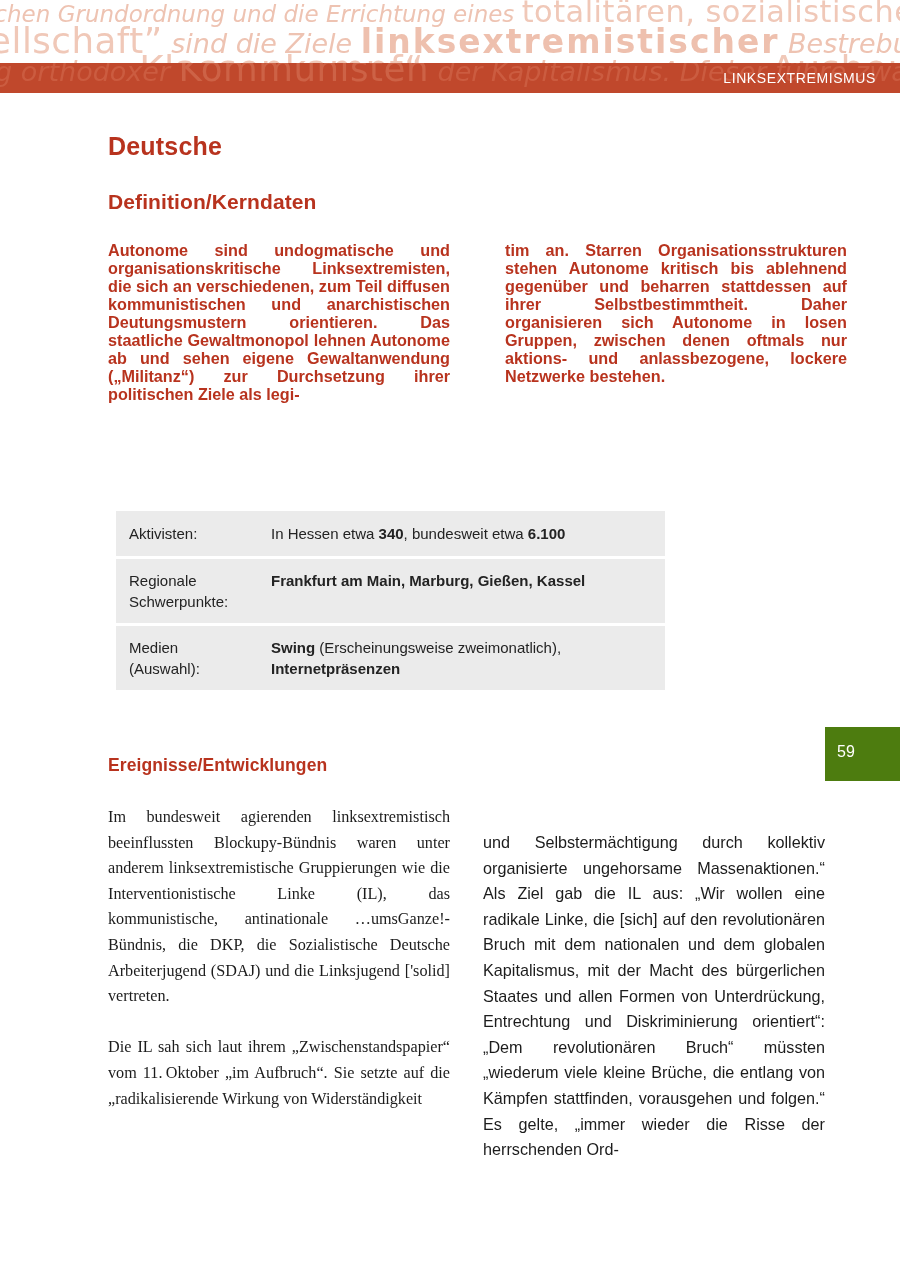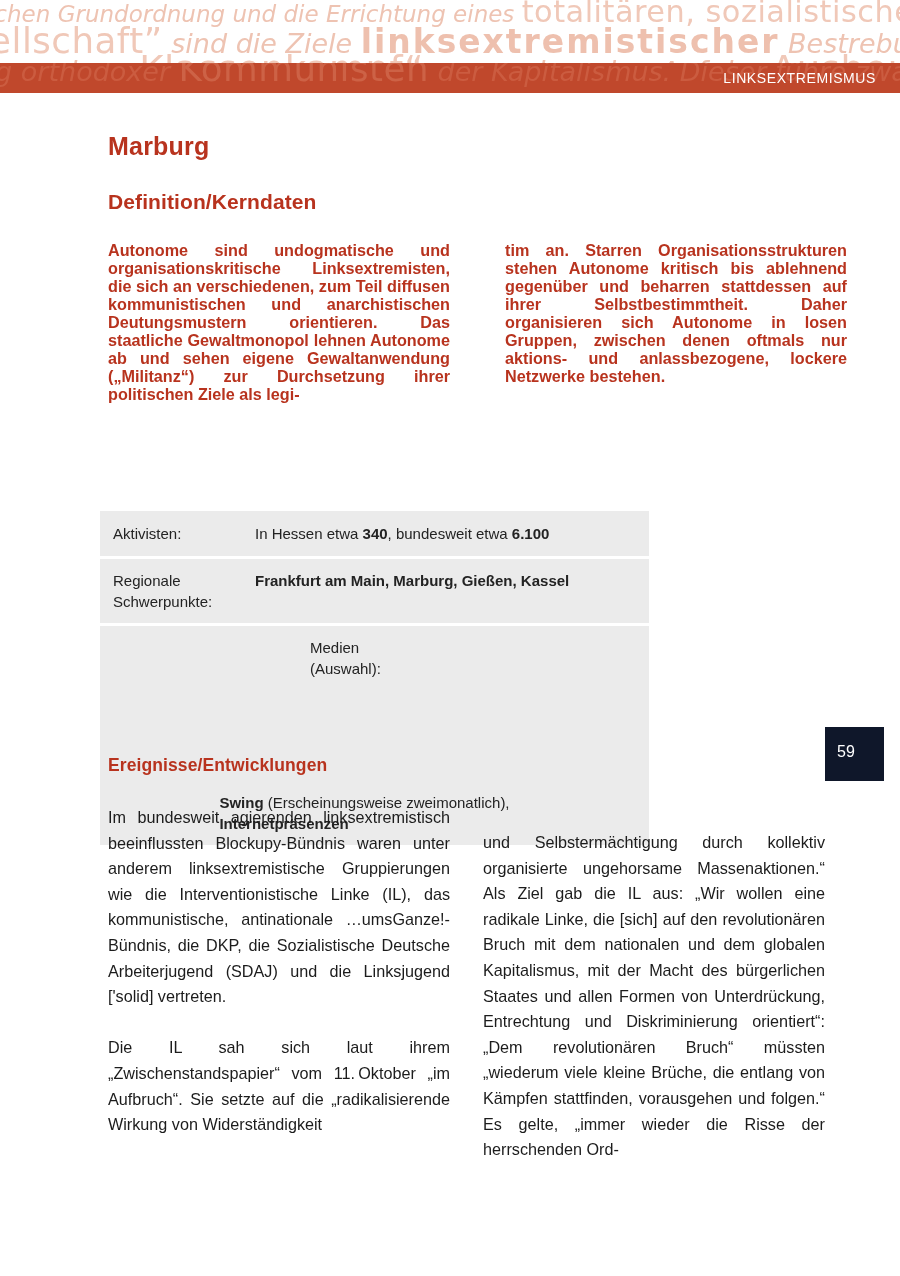--- a/index.html
+++ b/index.html
@@ -136,31 +136,31 @@
     text-align: justify;
     text-justify: inter-word;
     font-family: "Liberation Sans", sans-serif;
   }
   .def-col.left  { left: 108px; }
   .def-col.right { left: 473px; margin-left: 32px; }
 
   
   .data-table {
     position: absolute;
-    left: 100px;
+    left: 116px;
     top: 418px;
     width: 549px;
   }
   .tbl-row {
     display: flex;
     background: #ebebeb;
     margin-bottom: 3px;
     min-height: 36px;
   }
-  .tbl-row:last-child { margin-bottom: 12px; flex-direction: column; }
+  .tbl-row:last-child { margin-bottom: 12px; }
   .tbl-label {
     width: 155px;
     flex: 0 0 155px;
     padding: 11px 0 11px 13px;
     box-sizing: border-box;
     font-size: 15px;
     line-height: 21px;
     color: #232323;
     font-family: "Liberation Sans", sans-serif;
   }
@@ -177,23 +177,23 @@
   .tbl-row.r1 .tbl-value { padding-top: 12px; padding-bottom: 12px; }
   .tbl-row.r2 { min-height: 58px; align-items: flex-start; }
   .tbl-row.r3 { min-height: 58px; align-items: center; }
   .tbl-value b { font-weight: bold; }
 
   
   .page-badge {
     position: absolute;
     left: 825px;
     top: 634px;
-    width: 59px;
+    width: 75px;
     height: 54px;
-    background: #0f172a;
+    background: #4d7c0f;
   }
   .page-badge-num {
     position: absolute;
     left: 12px;
     top: 16px;
     color: #ffffff;
     font-size: 16px;
     font-family: "Liberation Sans", sans-serif;
   }
 
@@ -212,21 +212,21 @@
     position: absolute;
     top: 712px;
     width: 342px;
     font-size: 16.2px;
     line-height: 25.6px;
     color: #1c1c1c;
     text-align: justify;
     text-justify: inter-word;
     font-family: "Liberation Sans", sans-serif;
   }
-  .body-col.left  { left: 108px; }
+  .body-col.left  { left: 108px; font-family: Liberation Serif, serif; }
   .body-col.right { left: 483px; margin-top: 25px; }
   .body-col p { margin: 0; }
   .body-col p + p { margin-top: 25.6px; }
 </style>
 </head>
 <body>
 
 <div class="header-zone">
 
   <div class="deco-wrap">
@@ -238,21 +238,21 @@
 
   <div class="header-band">
     <div class="band-deco">ng orthodoxer <span class="big">Kommunisten</span> der Kapitalismus. Dieser führe zwangsläufig zu imm</div>
     <div class="band-label">LINKSEXTREMISMUS</div>
   </div>
 
 </div>
 
 <div class="page-body">
 
-  <div class="h1-title">Marburg</div>
+  <div class="h1-title">Deutsche</div>
   <div class="h2-title">Definition/Kerndaten</div>
 
   <div class="def-col left">Autonome sind undogmatische und organisationskritische Linksextremisten, die sich an verschiedenen, zum Teil diffusen kommunistischen und anarchistischen Deutungsmustern orientieren. Das staatliche Gewaltmonopol lehnen Autonome ab und sehen eigene Gewaltanwendung („Militanz“) zur Durchsetzung ihrer politischen Ziele als legi-</div>
   <div class="def-col right">tim an. Starren Organisationsstrukturen stehen Autonome kritisch bis ablehnend gegenüber und beharren stattdessen auf ihrer Selbstbestimmtheit. Daher organisieren sich Autonome in losen Gruppen, zwischen denen oftmals nur aktions- und anlassbezogene, lockere Netzwerke bestehen.</div>
 
   <div class="data-table">
 
     <div class="tbl-row r1">
       <div class="tbl-label">Aktivisten:</div>
       <div class="tbl-value"><span>In Hessen etwa </span><b>340</b><span>, bundesweit etwa </span><b>6.100</b></div>

